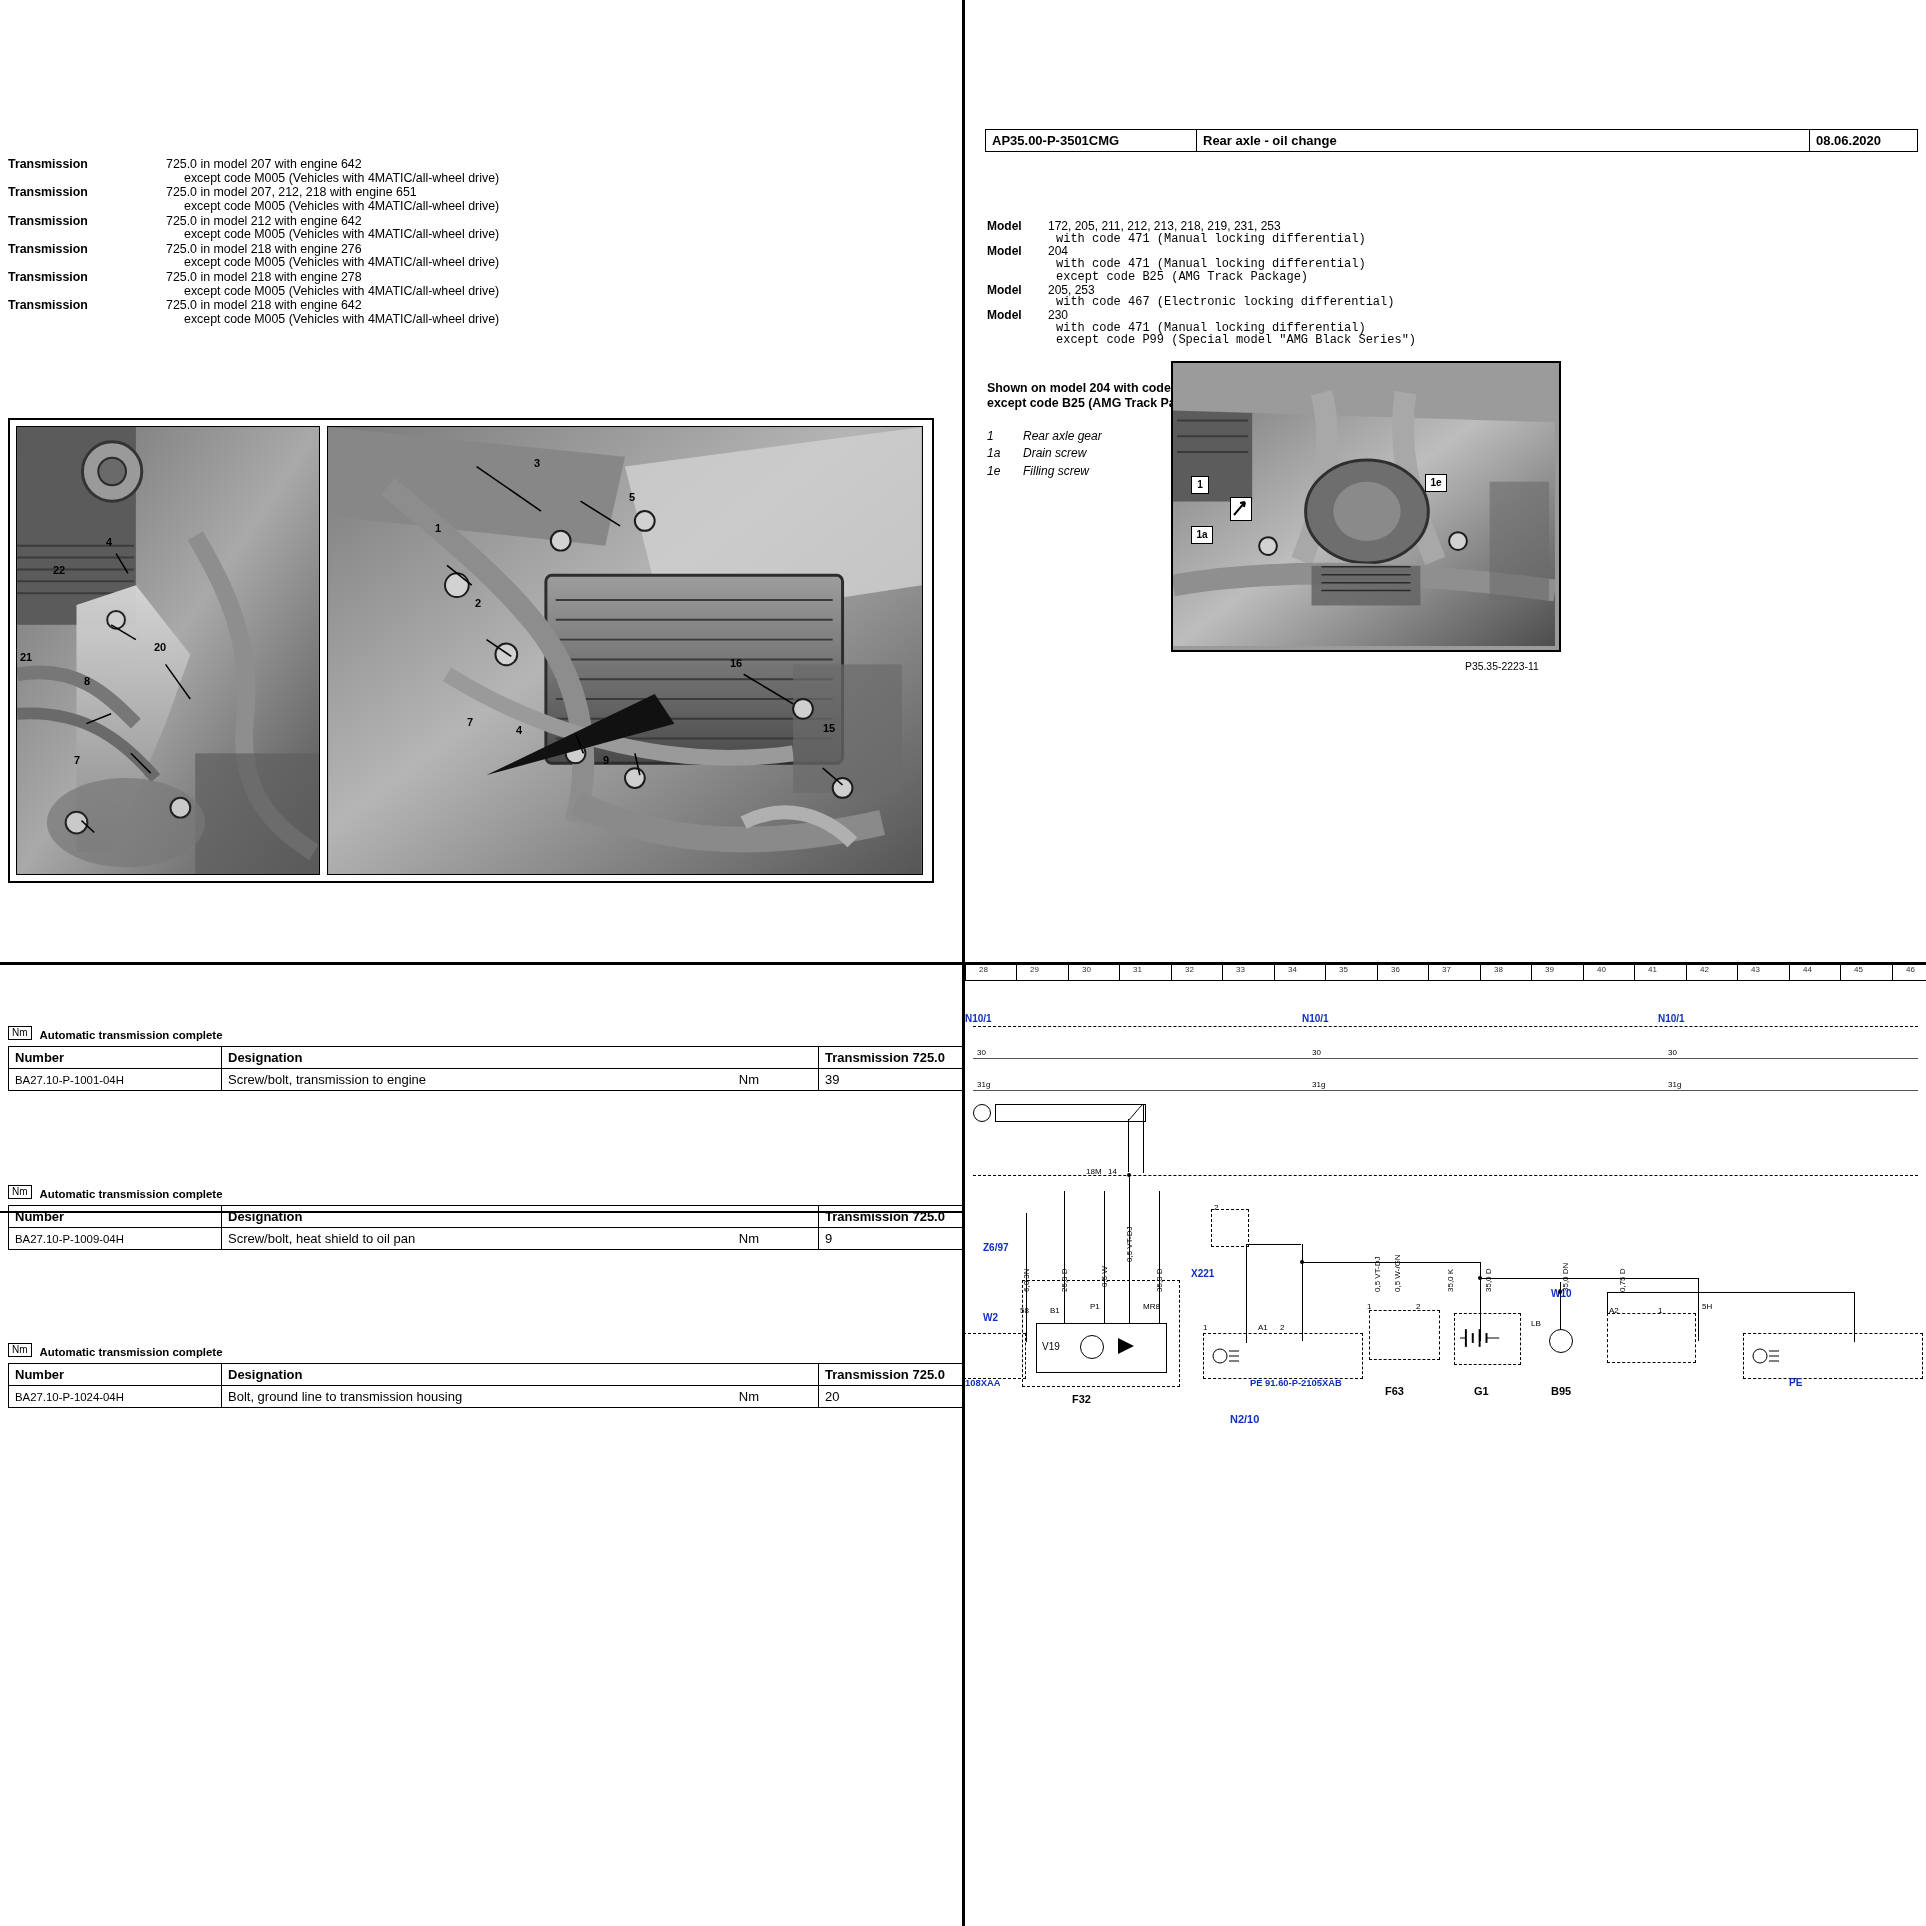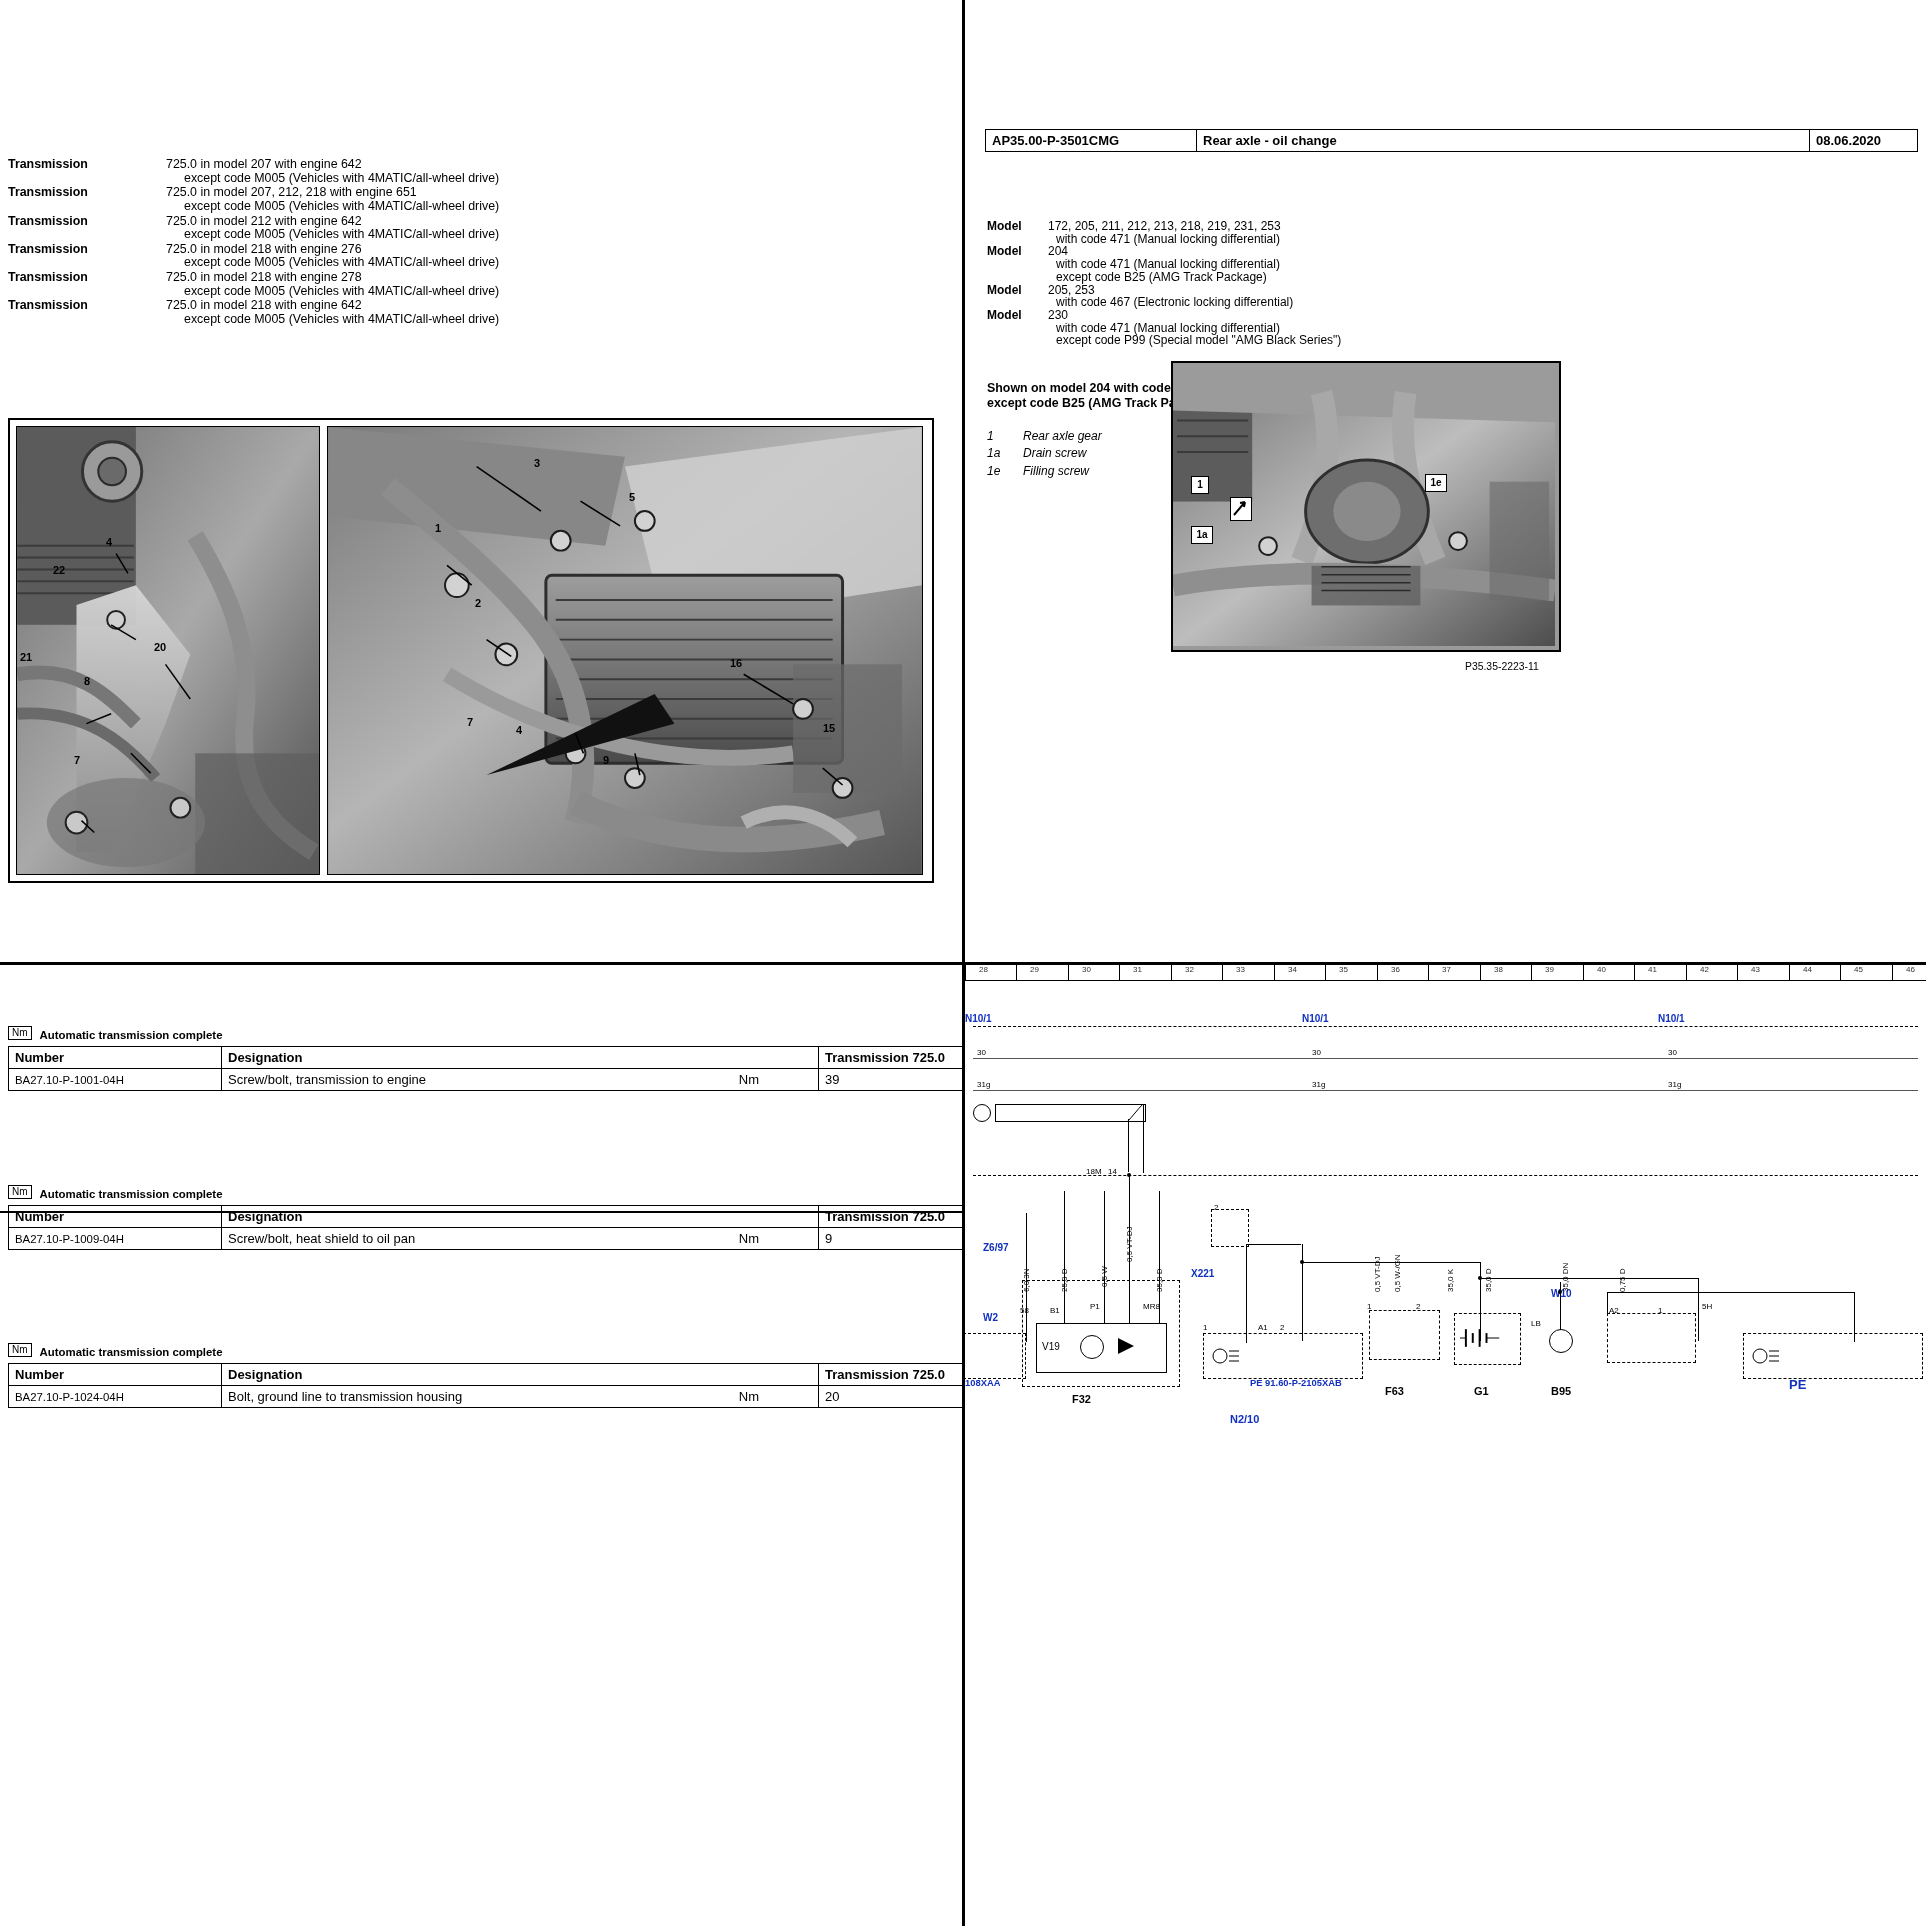--- a/index.html
+++ b/index.html
@@ -39,21 +39,21 @@
   .photo.p1{left:6px;top:6px;width:302px;height:447px;border:1px solid #000;}
   .photo.p2{left:317px;top:6px;width:594px;height:447px;border:1px solid #000;}
   .callout{position:absolute;color:#000;font-size:11px;font-weight:bold;font-family:"Liberation Sans",sans-serif;}
 
   
   .tr-head{position:absolute;left:20px;top:129px;width:931px;}
   .tr-list{position:absolute;left:22px;top:220px;width:891px;font-size:12px;line-height:1.06;}
   .tr-row{display:flex;}
   .tr-row .lbl{width:61px;font-weight:bold;}
   .tr-row .val{flex:1;}
-  .tr-sub{margin-left:69px;}
+  .tr-sub{margin-left:69px;font-family:Liberation Mono, monospace;}
   .tr-note{position:absolute;left:22px;top:381px;width:416px;font-size:12.4px;font-weight:bold;line-height:1.2;}
   .tr-legend{position:absolute;left:22px;top:428px;width:396px;font-size:12px;font-style:italic;line-height:1.45;}
   .tr-legend .ln{display:flex;}
   .tr-legend .k{width:36px;font-style:italic;}
   .tr-imgbox{position:absolute;left:206px;top:361px;width:386px;height:287px;border:2px solid #000;background:#9a9a9a;}
   .tr-imgcap{position:absolute;left:500px;top:661px;font-size:10.4px;}
 
   
   .bl-block{position:absolute;left:0;width:1155px;}
   .nm-badge{display:inline-block;border:1px solid #000;font-size:10px;padding:1px 3px;vertical-align:top;line-height:1;}
@@ -549,21 +549,21 @@
     <div class="dash-box" style="left:642px;top:348px;width:87px;height:48px"></div>
     <div class="lbl-blk" style="left:644px;top:341px">A2</div>
     <div class="lbl-blk" style="left:693px;top:341px">1</div>
     <div class="lbl-blk" style="left:737px;top:337px">5H</div>
 
     <div class="dash-box" style="left:778px;top:368px;width:178px;height:44px"></div>
     <svg style="position:absolute;left:786px;top:382px" width="30" height="18" viewBox="0 0 30 18">
       <circle cx="9" cy="9" r="7" stroke="#000" fill="none" stroke-width="1"></circle>
       <path d="M18 4 h10 M18 9 h10 M18 14 h10" stroke="#000" stroke-width="1"></path>
     </svg>
-    <div class="lbl-blue" style="left:824px;top:384px;font-size:13px">PE</div>
+    <div class="lbl-blue" style="left:824px;top:384px;font-size:10px">PE</div>
 
     <div class="dash-box" style="left:-12px;top:368px;width:71px;height:44px"></div>
     <div class="lbl-blue" style="left:0px;top:384px;font-size:9.4px">108XAA</div>
 
     <div class="hline" style="left:281px;top:279px;width:55px"></div>
     <div class="hline" style="left:337px;top:279px;width:1px"></div>
     <div class="vline" style="left:337px;top:279px;height:97px"></div>
     <div class="hline" style="left:337px;top:297px;width:178px"></div>
     <div class="vline" style="left:515px;top:297px;height:79px"></div>
     <div class="hline" style="left:515px;top:313px;width:218px"></div>

